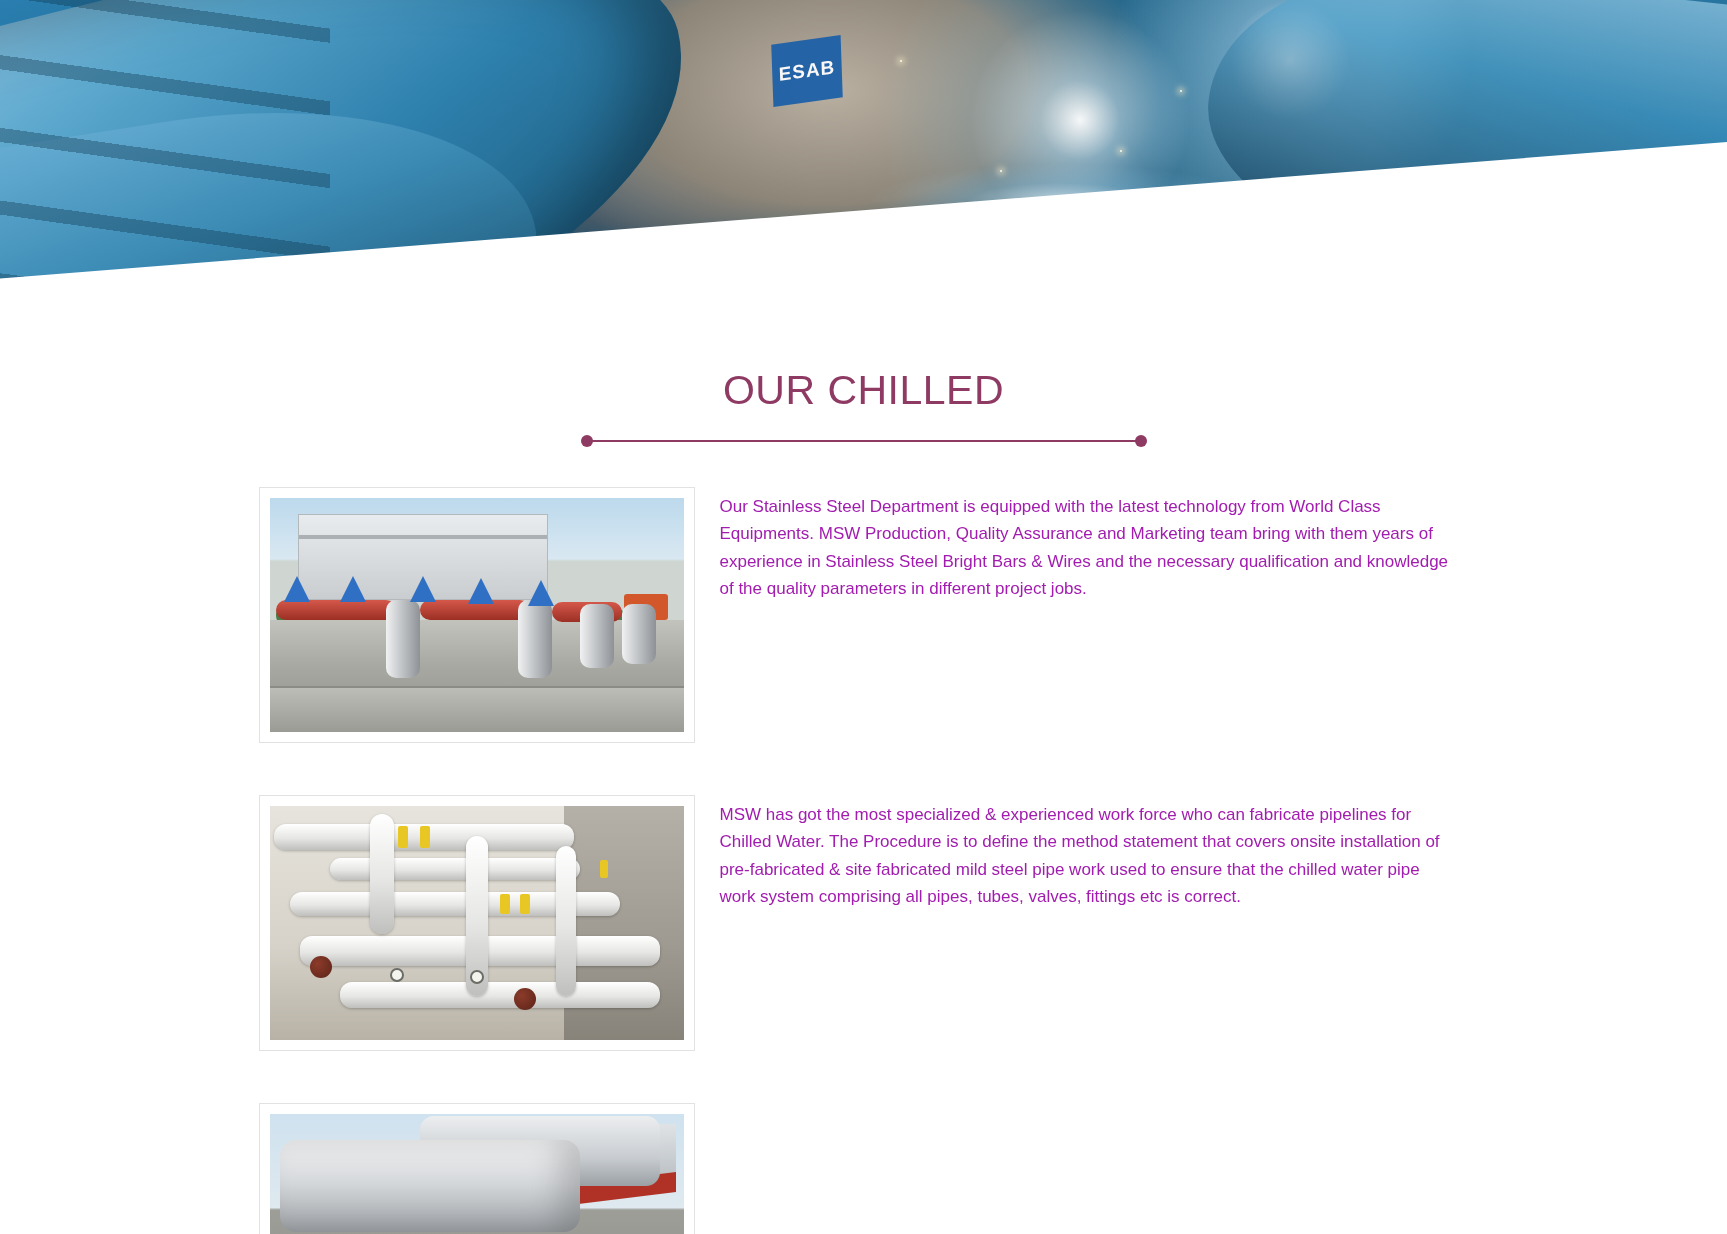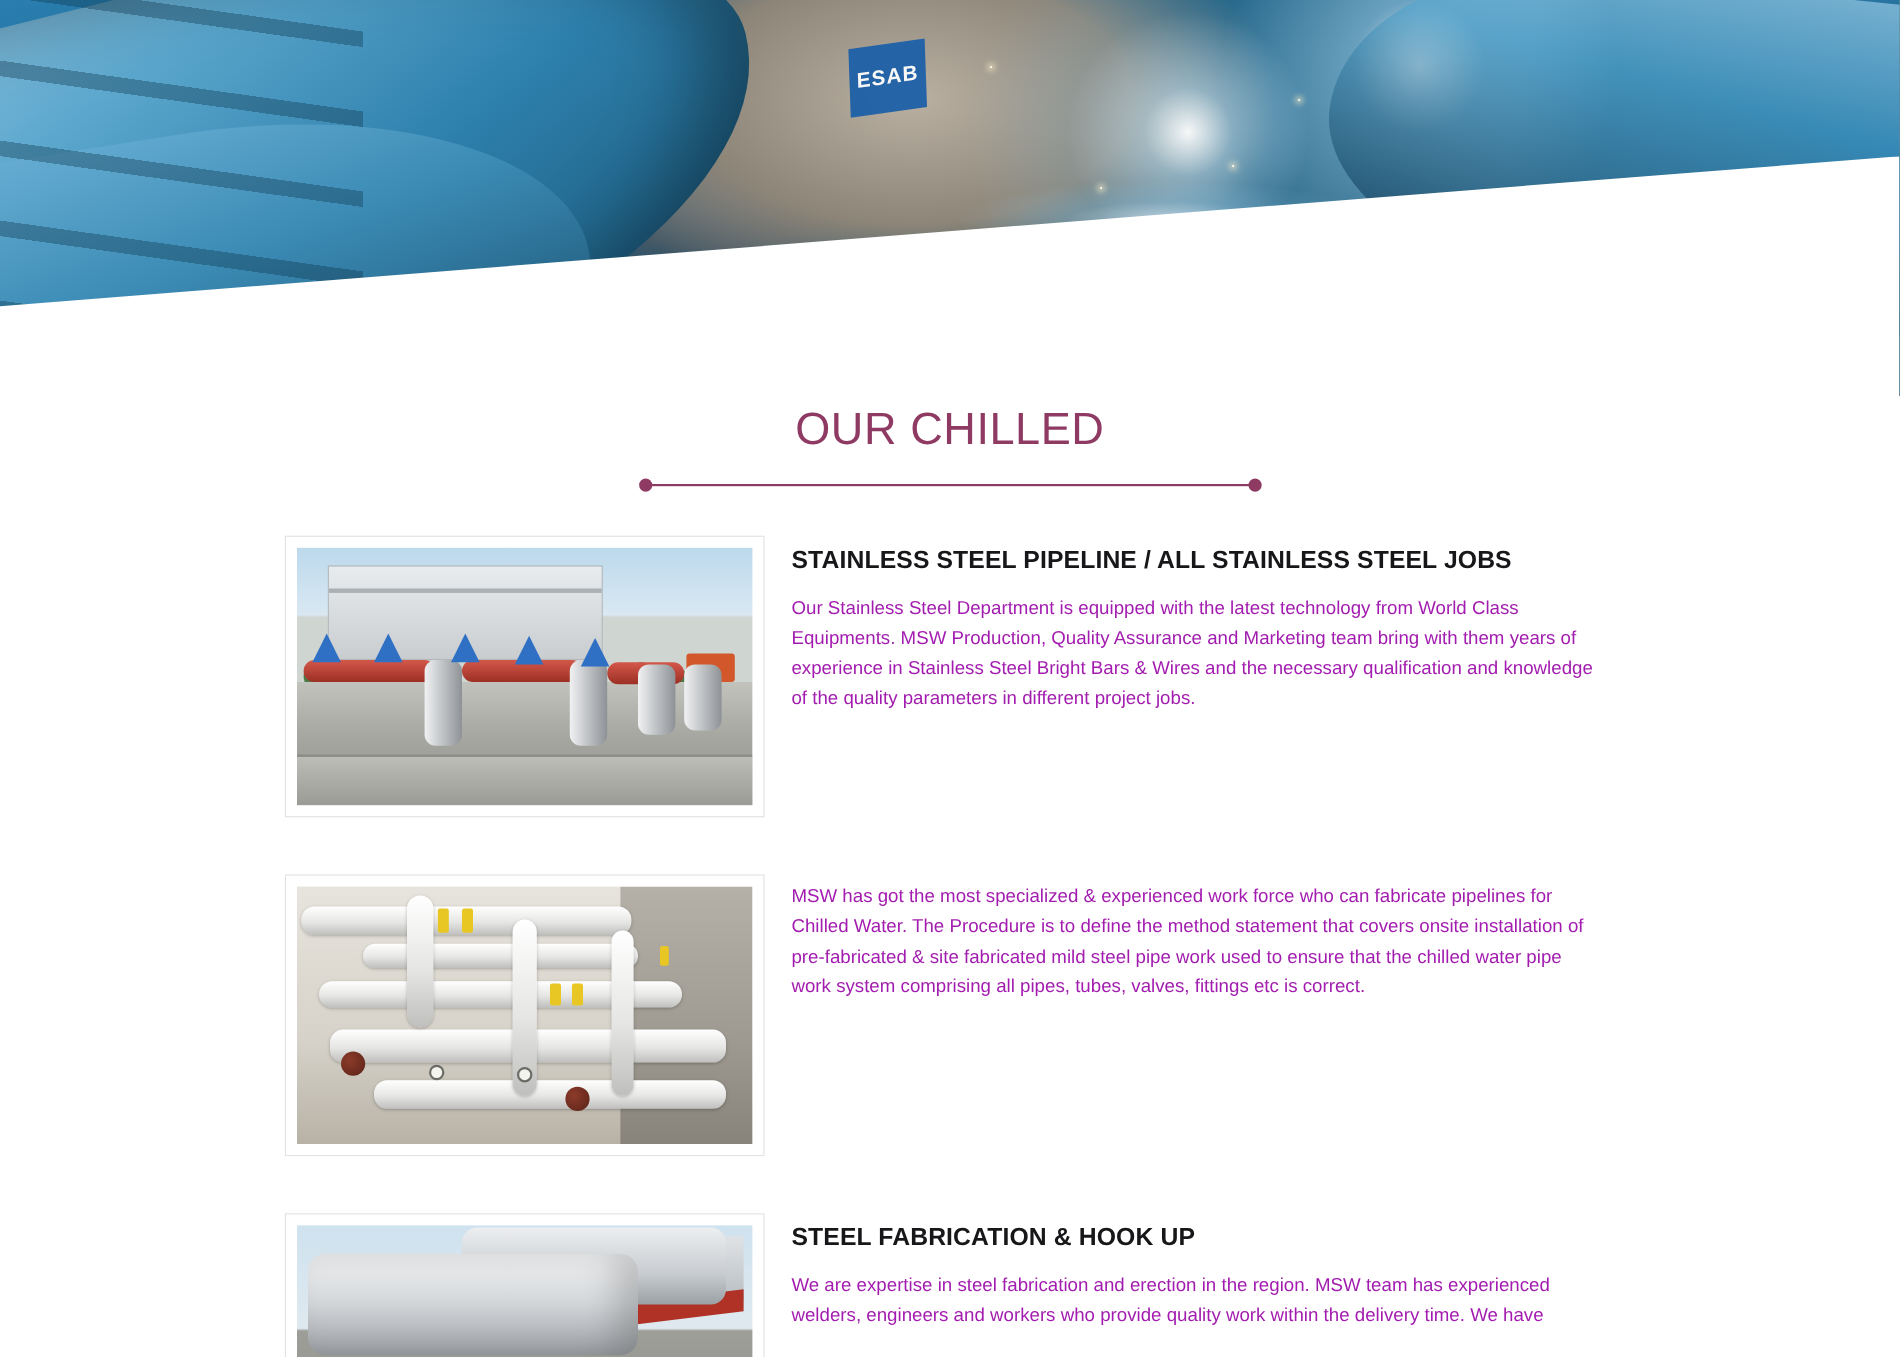--- a/index.html
+++ b/index.html
@@ -331,21 +331,20 @@
         <div class="pipe-steel" style="left:310px; top:106px; height:64px;"></div>
         <div class="pipe-steel" style="left:352px; top:106px; height:60px;"></div>
         <div class="cone" style="left:14px; top:78px;"></div>
         <div class="cone" style="left:70px; top:78px;"></div>
         <div class="cone" style="left:140px; top:78px;"></div>
         <div class="cone" style="left:198px; top:80px;"></div>
         <div class="cone" style="left:258px; top:82px;"></div>
       </div>
     </div>
     <div class="service-body">
-      <h2 class="service-title">STAINLESS STEEL PIPELINE / ALL STAINLESS STEEL JOBS</h2>
       <p class="service-desc">Our Stainless Steel Department is equipped with the latest technology from World Class Equipments. MSW Production, Quality Assurance and Marketing team bring with them years of experience in Stainless Steel Bright Bars &amp; Wires and the necessary qualification and knowledge of the quality parameters in different project jobs.</p>
     </div>
   </div>
 
   <div class="service">
     <div class="thumb-frame">
       <div class="thumb img-chilled">
         <div class="backwall"></div>
         <div class="wpipe" style="left:4px; top:18px; width:300px; height:26px;"></div>
         <div class="wpipe" style="left:60px; top:52px; width:250px; height:22px;"></div>
@@ -373,19 +372,15 @@
 
   <div class="service">
     <div class="thumb-frame">
       <div class="thumb img-fab">
         <div class="bldg"></div>
         <div class="redroof"></div>
         <div class="tank2"></div>
         <div class="tank"></div>
       </div>
     </div>
-    <div class="service-body">
-      <h2 class="service-title">STEEL FABRICATION &amp; HOOK UP</h2>
-      <p class="service-desc">We are expertise in steel fabrication and erection in the region. MSW team has experienced welders, engineers and workers who provide quality work within the delivery time. We have</p>
-    </div>
   </div>
 
 </div>
 
 </body></html>

